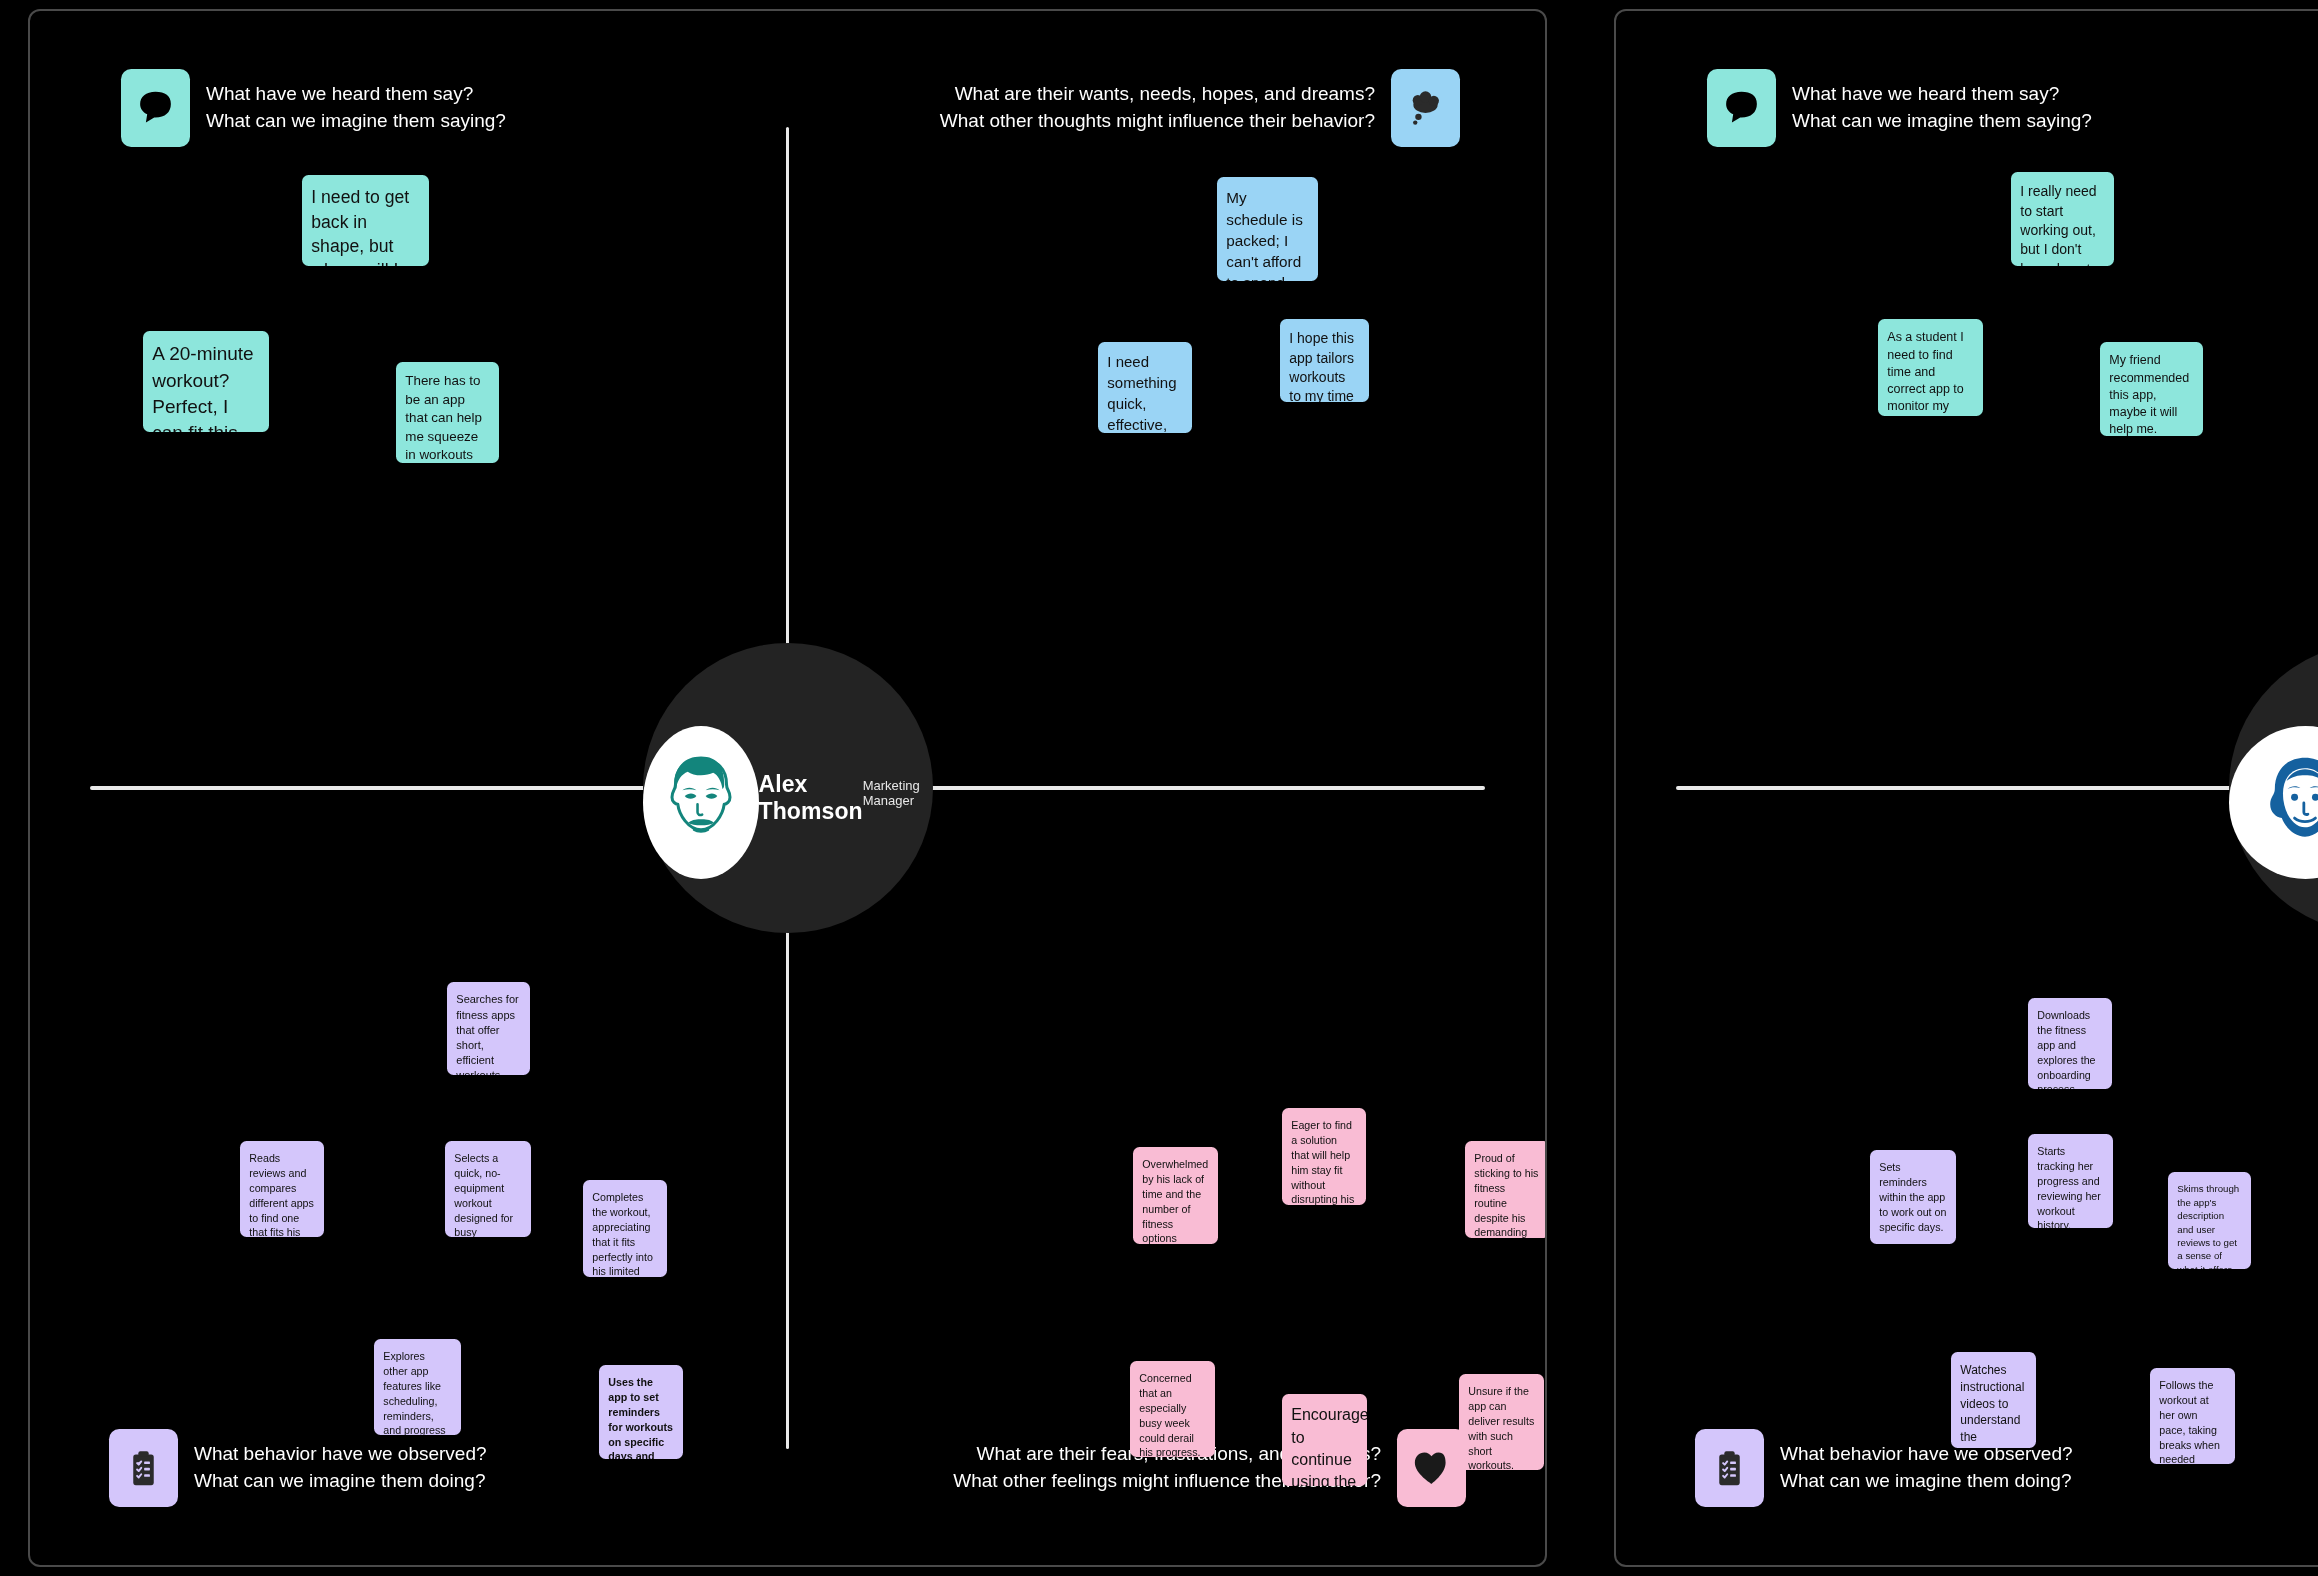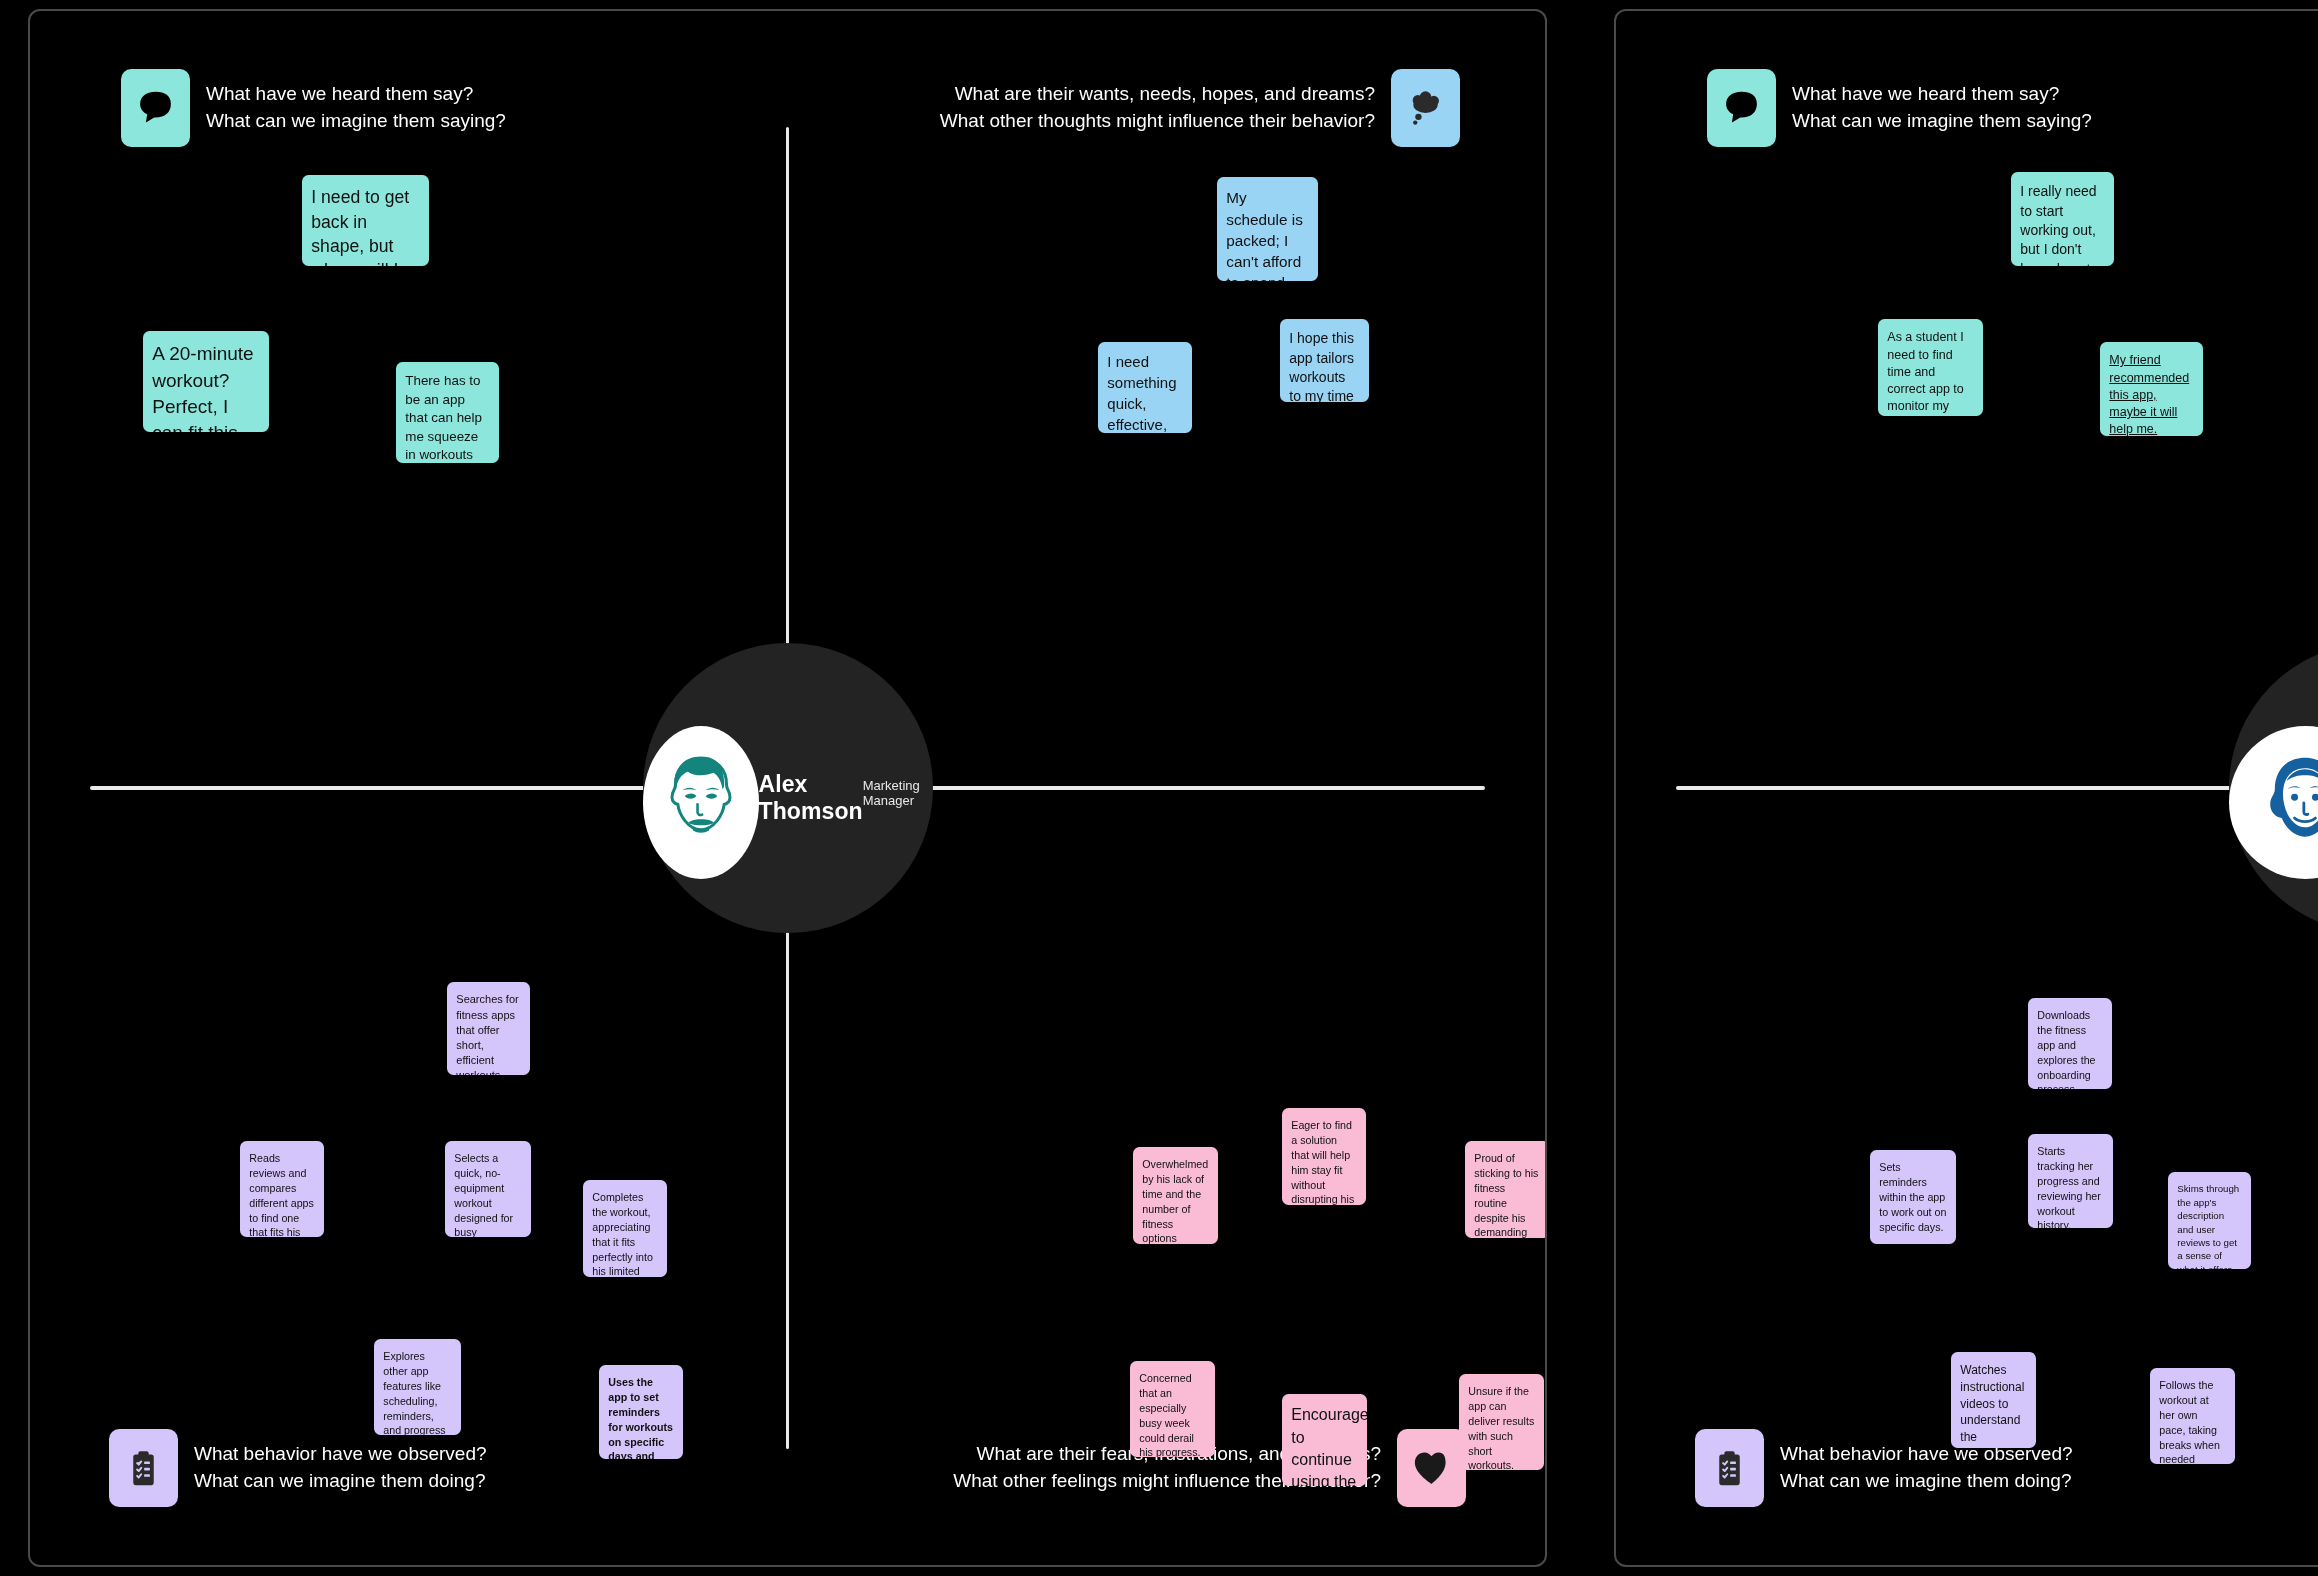--- a/index.html
+++ b/index.html
@@ -232,21 +232,21 @@
             <path d="M41 63c5 4 13 4 18 0"></path>
           </g>
         </svg>
       </div>
 
     </div>
 
     <div id="notes-p2">
         <div class="note say" style="left: 395px; top: 161px; width: 103px; height: 94px; font-size: 14px;">I really need to start working out, but I don't know how to begin.</div>
         <div class="note say" style="left: 262px; top: 308px; width: 105px; height: 97px; font-size: 12.5px;">As a student I need to find time and correct app to monitor my workouts.</div>
-        <div class="note say" style="left: 484px; top: 331px; width: 103px; height: 94px; font-size: 12.5px; text-decoration: underline;">My friend recommended this app, maybe it will help me.</div>
+        <div class="note say" style="left: 484px; top: 331px; width: 103px; height: 94px; font-size: 12.5px;">My friend recommended this app, maybe it will help me.</div>
         <div class="note do" style="left: 412px; top: 987px; width: 84px; height: 91px; font-size: 10.7px;">Downloads the fitness app and explores the onboarding process.</div>
         <div class="note do" style="left: 254px; top: 1139px; width: 86px; height: 94px; font-size: 10.7px;">Sets reminders within the app to work out on specific days.</div>
         <div class="note do" style="left: 412px; top: 1123px; width: 85px; height: 94px; font-size: 10.7px;">Starts tracking her progress and reviewing her workout history.</div>
         <div class="note do" style="left: 552px; top: 1161px; width: 83px; height: 97px; font-size: 9.7px;">Skims through the app's description and user reviews to get a sense of what it offers.</div>
         <div class="note do" style="left: 335px; top: 1341px; width: 85px; height: 96px; font-size: 12px;">Watches instructional videos to understand the exercises better</div>
         <div class="note do" style="left: 534px; top: 1357px; width: 85px; height: 96px; font-size: 10.7px;">Follows the workout at her own pace, taking breaks when needed</div>
       </div>
   </div>
 
 </div>

